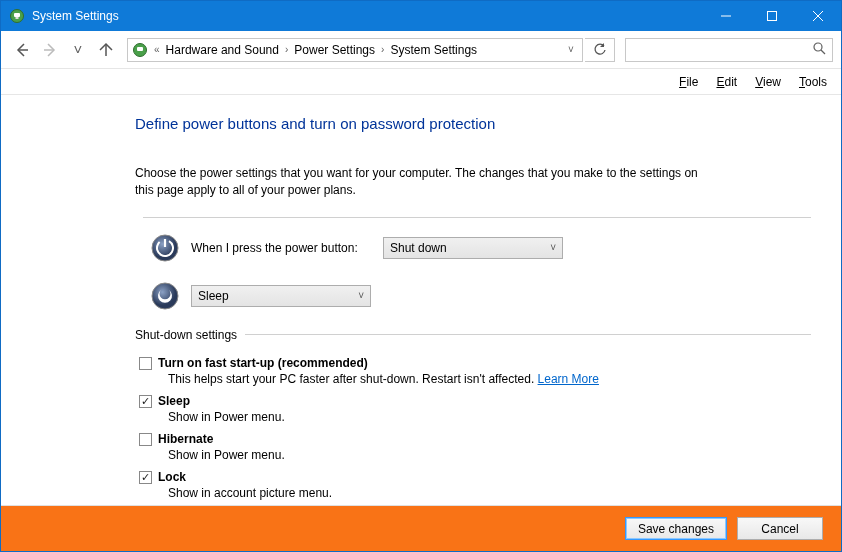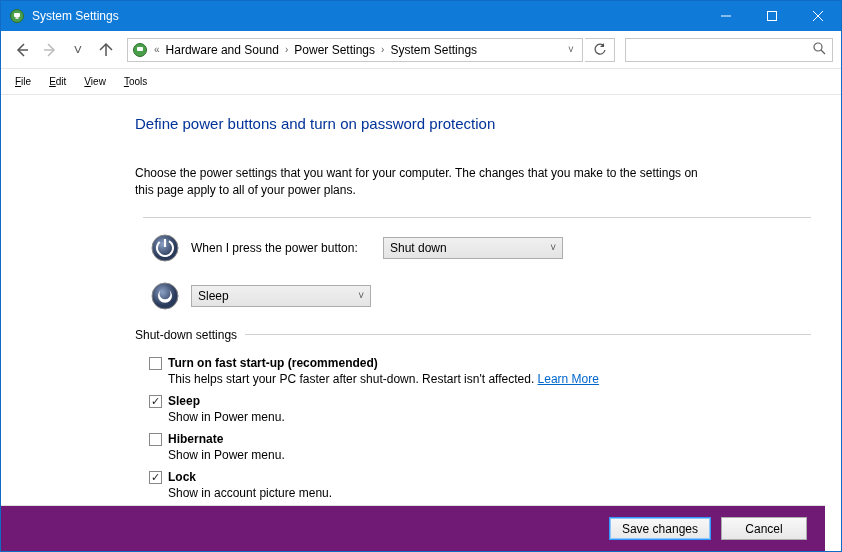--- a/index.html
+++ b/index.html
@@ -91,21 +91,22 @@
   .searchbox .mag { color:#606060; }
 
   
   .menubar {
     height: 26px;
     display:flex;
     align-items:center;
     padding: 0 8px;
     gap: 6px;
     border-bottom: 1px solid #e6e6e6;
-    font-size: 10px;
+    font-size: 12px;
+    justify-content: flex-end;
   }
   .menuitem { padding: 2px 6px; }
   .menuitem .ul { text-decoration: underline; }
 
   
   .content {
     padding: 20px 30px 0 134px;
   }
   .heading {
     color: #003399;
@@ -144,21 +145,21 @@
     background: linear-gradient(#f0f0f0,#e4e4e4);
     display:flex; align-items:center;
     padding: 0 6px;
     font-size:12px;
   }
   .combo .c-spacer { flex:1; }
   .combo .c-arrow { font-size:10px; color:#555;}
 
   .shutdown-section { margin-top: 6px; }
   .checkrow {
-    margin-left: 14px;
+    margin-left: 4px;
     margin-bottom: 2px;
     display:flex; align-items:center;
   }
   .checkbox {
     width:13px; height:13px;
     border:1px solid #888;
     background:#fff;
     margin-right:6px;
     margin-top:1px;
     display:flex; align-items:center; justify-content:center;
@@ -170,29 +171,29 @@
   .checkdesc {
     font-size:12px;
     margin-left: 33px;
     margin-bottom: 8px;
   }
   .learnmore { color:#0066cc; text-decoration: underline; }
 
   
   .buttonrow {
     position: absolute;
-    bottom: 0; left:0; right:16px;
+    bottom: 0; left:0; right:0;
     height: 46px;
     border-top: 1px solid #e0e0e0;
     display:flex;
     align-items:center;
     justify-content:flex-end;
     padding-right: 18px;
     gap: 10px;
-    background:#701a75;
+    background:#f97316;
   }
   .btn {
     min-width: 86px;
     height: 23px;
     border: 1px solid #adadad;
     background: linear-gradient(#f8f8f8,#e8e8e8);
     font-size:12px;
     display:flex; align-items:center; justify-content:center;
     padding: 0 12px;
   }

